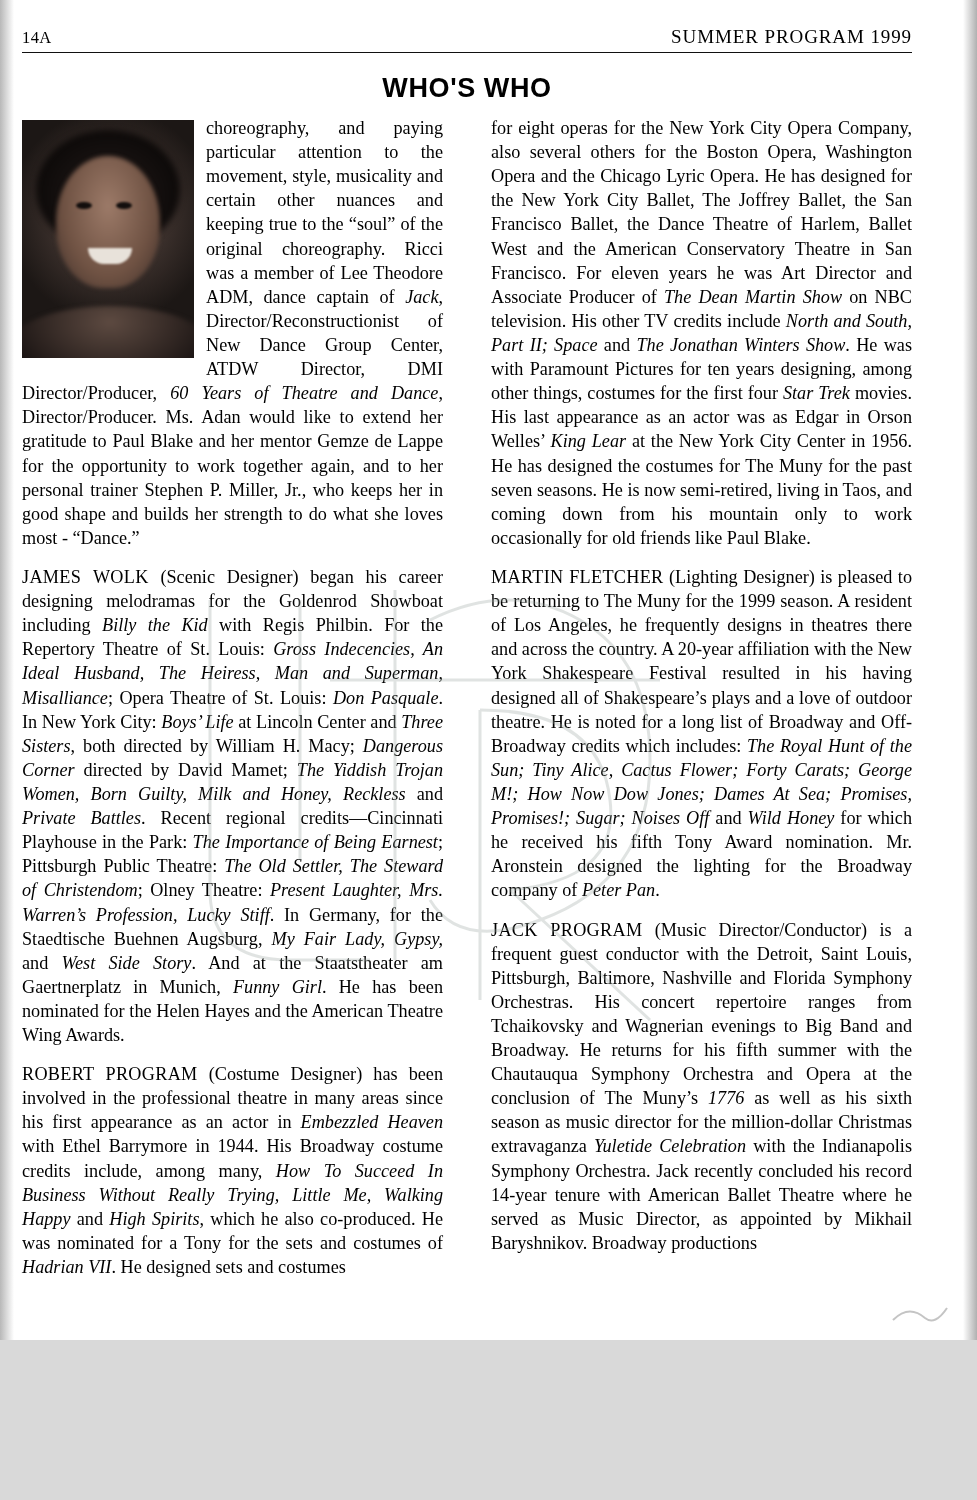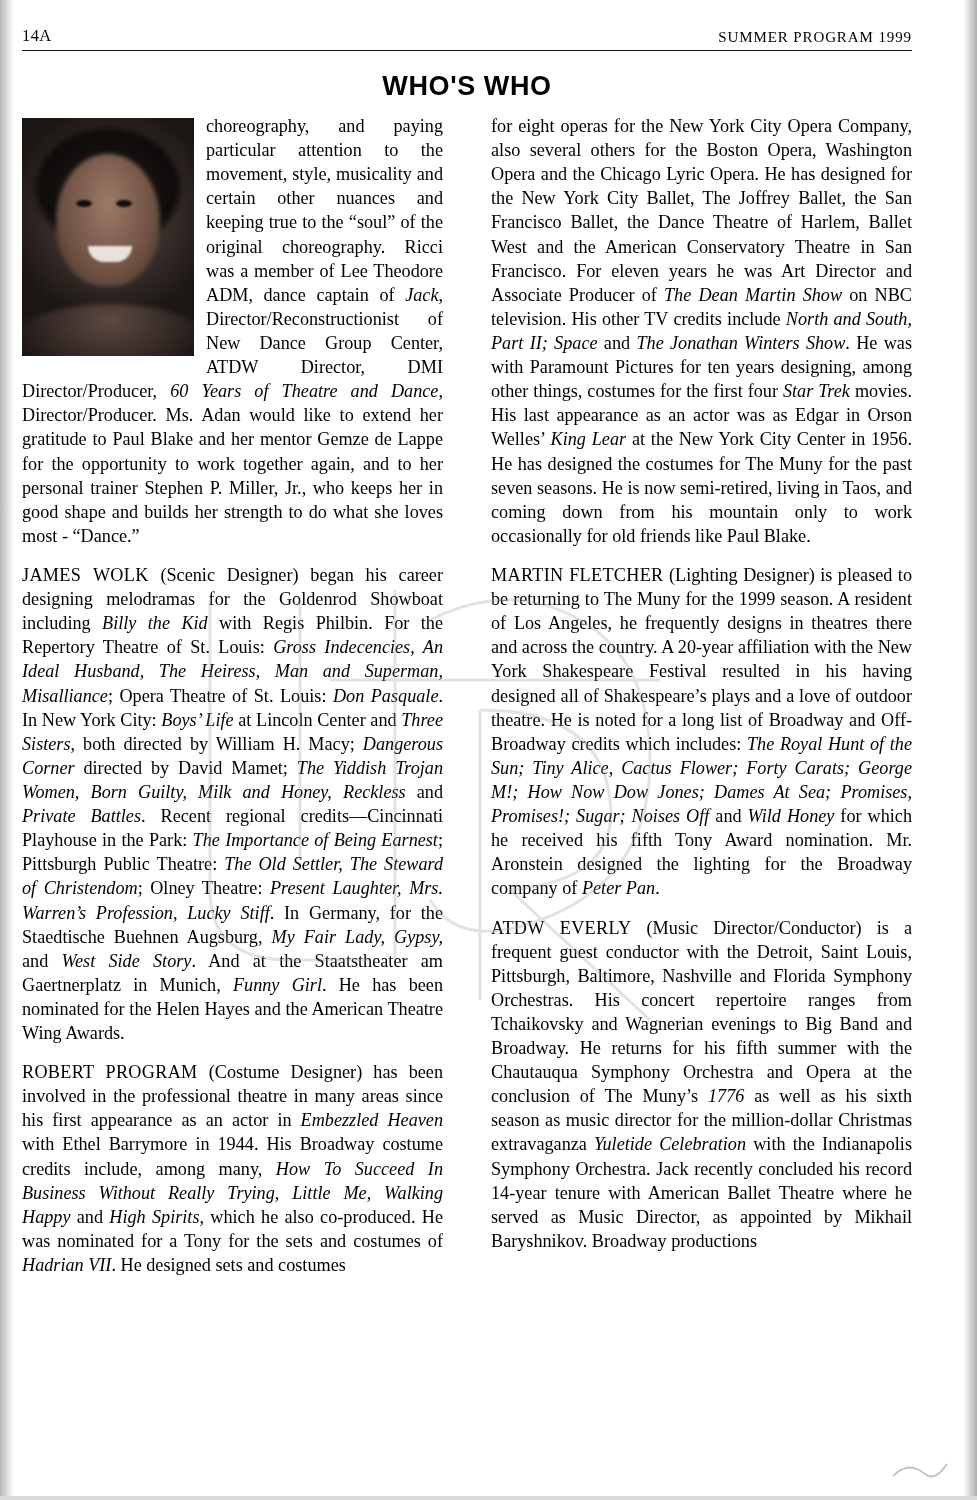--- a/index.html
+++ b/index.html
@@ -6,21 +6,21 @@
     margin: 0;
     padding: 0;
     background: #d9d9d9;
   }
   body {
     font-family: "Liberation Serif", serif;
   }
   .page {
     position: relative;
     width: 977px;
-    height: 1496px;
+    height: 1340px;
     background: #ffffff;
     margin: 0 auto;
     overflow: hidden;
     box-sizing: border-box;
   }
   
   .page::before {
     content: "";
     position: absolute;
     left: 0; top: 0;
@@ -53,21 +53,21 @@
     padding-bottom: 4px;
     font-size: 16.5px;
   }
   .folio {
     font-family: "Liberation Serif", serif;
     letter-spacing: 0.4px;
   }
   .running-head {
     font-variant: small-caps;
     letter-spacing: 0.9px;
-    font-size: 15px;
+    font-size: 19px;
   }
   .title {
     text-align: center;
     font-family: Liberation Sans, sans-serif;
     font-weight: bold;
     font-size: 27px;
     letter-spacing: 0.6px;
     margin-top: 20px;
     margin-bottom: 12px;
   }
@@ -217,21 +217,21 @@
         <p>
           <span>for eight operas for the New York City Opera Company, also several others for the Boston Opera, Washington Opera and the Chicago Lyric Opera. He has designed for the New York City Ballet, The Joffrey Ballet, the San Francisco Ballet, the Dance Theatre of Harlem, Ballet West and the American Conservatory Theatre in San Francisco. For eleven years he was Art Director and Associate Producer of </span><i>The Dean Martin Show</i><span> on NBC television. His other TV credits include </span><i>North and South, Part II; Space</i><span> and </span><i>The Jonathan Winters Show</i><span>. He was with Paramount Pictures for ten years designing, among other things, costumes for the first four </span><i>Star Trek</i><span> movies. His last appearance as an actor was as Edgar in Orson Welles’ </span><i>King Lear</i><span> at the New York City Center in 1956. He has designed the costumes for The Muny for the past seven seasons. He is now semi-retired, living in Taos, and coming down from his mountain only to work occasionally for old friends like Paul Blake.</span>
         </p>
 
         <p>
           <span class="name">MARTIN FLETCHER</span>
           <span class="role">(Lighting Designer)</span><span> is pleased to be returning to The Muny for the 1999 season. A resident of Los Angeles, he frequently designs in theatres there and across the country. A 20-year affiliation with the New York Shakespeare Festival resulted in his having designed all of Shakespeare’s plays and a love of outdoor theatre. He is noted for a long list of Broadway and Off-Broadway credits which includes: </span><i>The Royal Hunt of the Sun; Tiny Alice, Cactus Flower; Forty Carats; George M!; How Now Dow Jones; Dames At Sea; Promises, Promises!; Sugar; Noises Off</i><span> and </span><i>Wild Honey</i><span> for which he received his fifth Tony Award nomination. Mr. Aronstein designed the lighting for the Broadway company of </span><i>Peter Pan</i><span>.</span>
         </p>
 
         <p class="tight">
-          <span class="name">ATDW EVERLY</span>
+          <span class="name">JACK PROGRAM</span>
           <span class="role">(Music Director/Conductor)</span><span> is a frequent guest conductor with the Detroit, Saint Louis, Pittsburgh, Baltimore, Nashville and Florida Symphony Orchestras. His concert repertoire ranges from Tchaikovsky and Wagnerian evenings to Big Band and Broadway. He returns for his fifth summer with the Chautauqua Symphony Orchestra and Opera at the conclusion of The Muny’s </span><i>1776</i><span> as well as his sixth season as music director for the million-dollar Christmas extravaganza </span><i>Yuletide Celebration</i><span> with the Indianapolis Symphony Orchestra. Jack recently concluded his record 14-year tenure with American Ballet Theatre where he served as Music Director, as appointed by Mikhail Baryshnikov. Broadway productions</span>
         </p>
 
       </div>
     </div>
   </div>
 
   <div class="watermark">
     <svg viewBox="0 0 600 500" xmlns="http://www.w3.org/2000/svg">
       <g fill="none" stroke="#9aa6a0" stroke-width="3">

